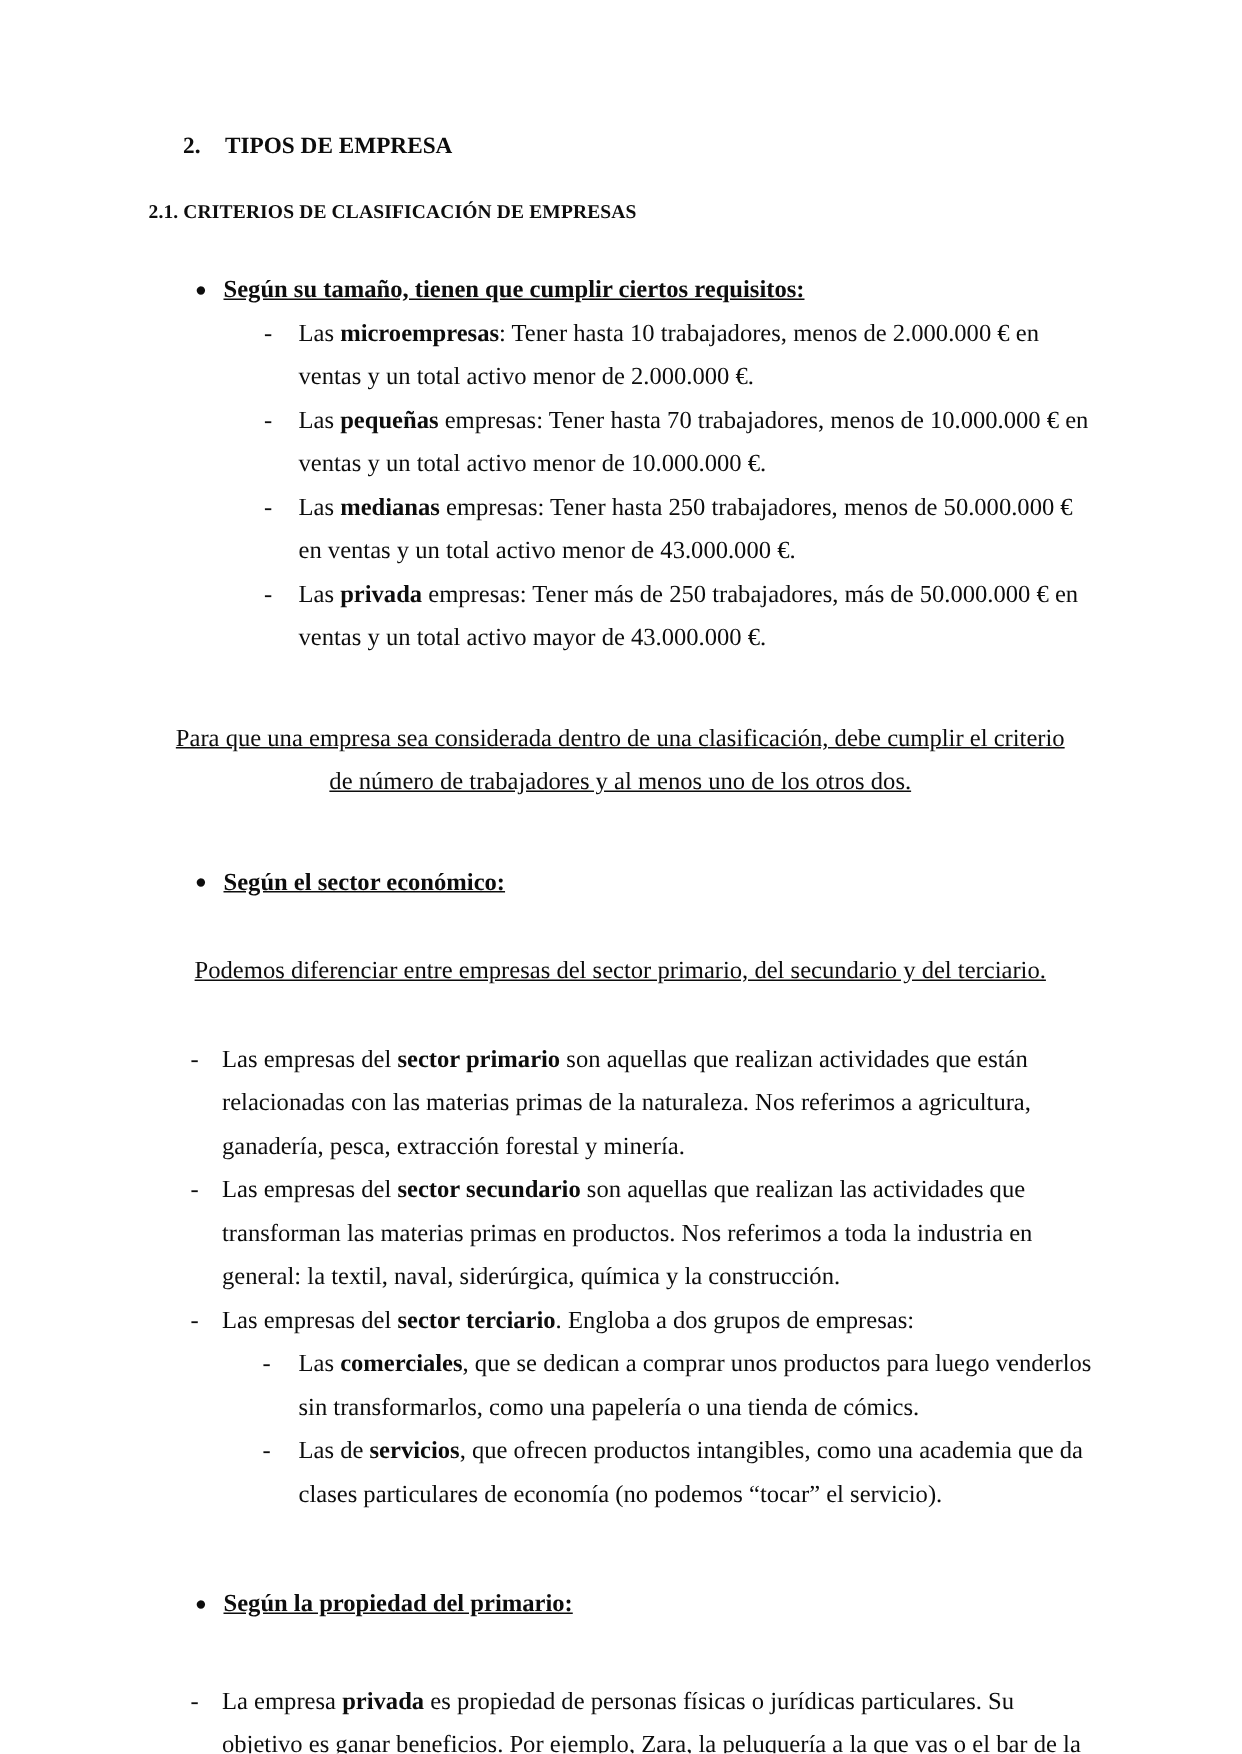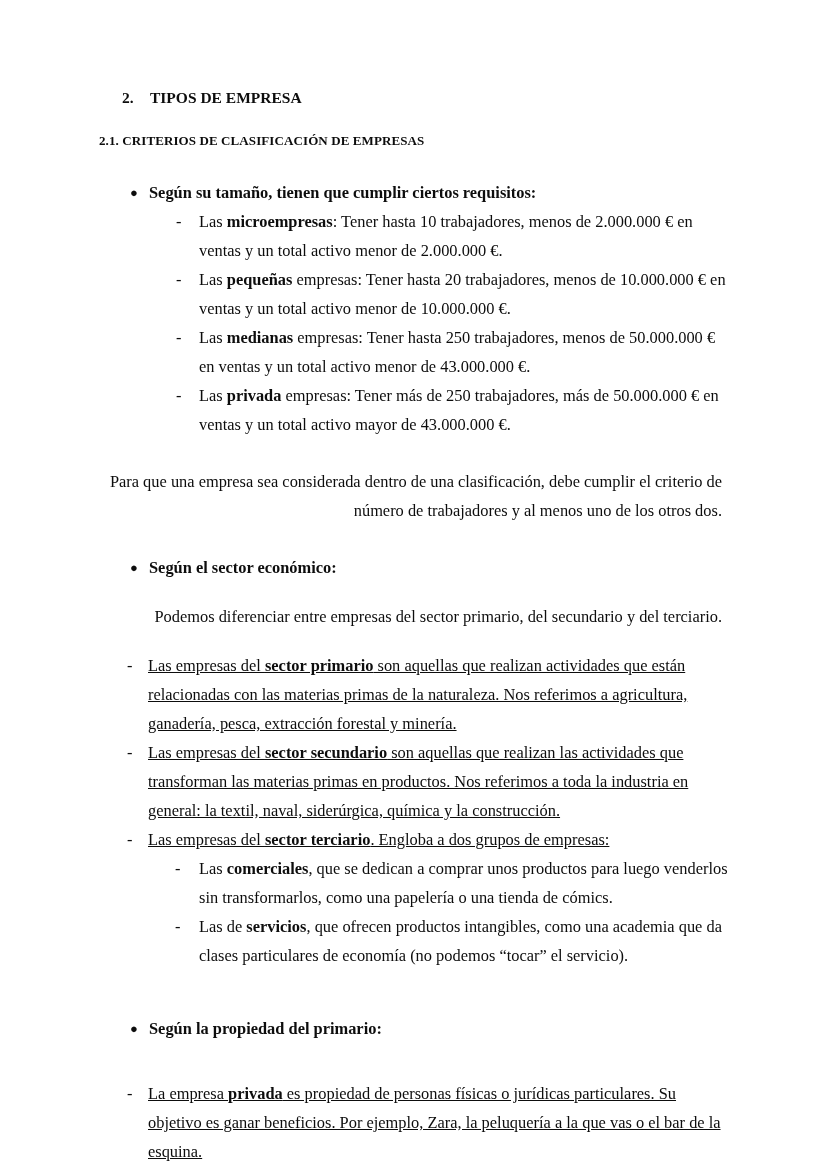--- a/index.html
+++ b/index.html
@@ -47,53 +47,54 @@
     font-size: 13px;
     line-height: 22px;
     margin: 0 0 26px 0;
     letter-spacing: 0.1px;
   }
 
   
   p.body {
     font-size: 16.4px;
     line-height: 29px;
-    margin: 6px;
-    text-align: right;
+    margin: 16px;
+    text-align: center;
+    text-decoration: underline;
   }
   .gap-sm { height: 14px; }
   .gap-md { height: 22px; }
   .gap-xl { height: 44px; }
   .bullet-item {
     display: flex;
     font-size: 16.4px;
     line-height: 29px;
     font-weight: bold;
     padding-left: 31px;
   }
   .bullet-item .marker {
     flex: 0 0 19px;
     width: 19px;
     font-size: 13px;
     line-height: 29px;
   }
-  .bullet-item .btext { flex: 1 1 auto; }
+  .bullet-item .btext { flex: 1 1 auto; text-decoration: underline; }
 
   
   .dash1 {
     display: flex;
     font-size: 16.4px;
     line-height: 29px;
     padding-left: 28px;
   }
   .dash1 > .marker {
     flex: 0 0 21px;
     width: 21px;
   }
-  .dash1 > .dtext { flex: 1 1 auto; text-decoration: underline; }
+  .dash1 > .dtext { flex: 1 1 auto; }
 
   
   .dash2 {
     display: flex;
     font-size: 16.4px;
     line-height: 29px;
     padding-left: 77px;
   }
   .dash2 > .marker {
     flex: 0 0 23px;
@@ -133,21 +134,21 @@
       <span class="marker">●</span>
       <span class="btext">Según su tamaño, tienen que cumplir ciertos requisitos:</span>
     </div>
 
     <div class="dash2">
       <span class="marker">-</span>
       <span class="dtext"><span>Las </span><b>microempresas</b><span>: Tener hasta 10 trabajadores, menos de 2.000.000 € en ventas y un total activo menor de 2.000.000 €.</span></span>
     </div>
     <div class="dash2">
       <span class="marker">-</span>
-      <span class="dtext"><span>Las </span><b>pequeñas</b><span> empresas: Tener hasta 20 trabajadores, menos de 10.000.000 € en ventas y un total activo menor de 10.000.000 €.</span></span>
+      <span class="dtext"><span>Las </span><b>pequeñas</b><span> empresas: Tener hasta 70 trabajadores, menos de 10.000.000 € en ventas y un total activo menor de 10.000.000 €.</span></span>
     </div>
     <div class="dash2">
       <span class="marker">-</span>
       <span class="dtext"><span>Las </span><b>medianas</b><span> empresas: Tener hasta 250 trabajadores, menos de 50.000.000 € en ventas y un total activo menor de 43.000.000 €.</span></span>
     </div>
     <div class="dash2">
       <span class="marker">-</span>
       <span class="dtext"><span>Las </span><b>privada</b><span> empresas: Tener más de 250 trabajadores, más de 50.000.000 € en ventas y un total activo mayor de 43.000.000 €.</span></span>
     </div>
 

